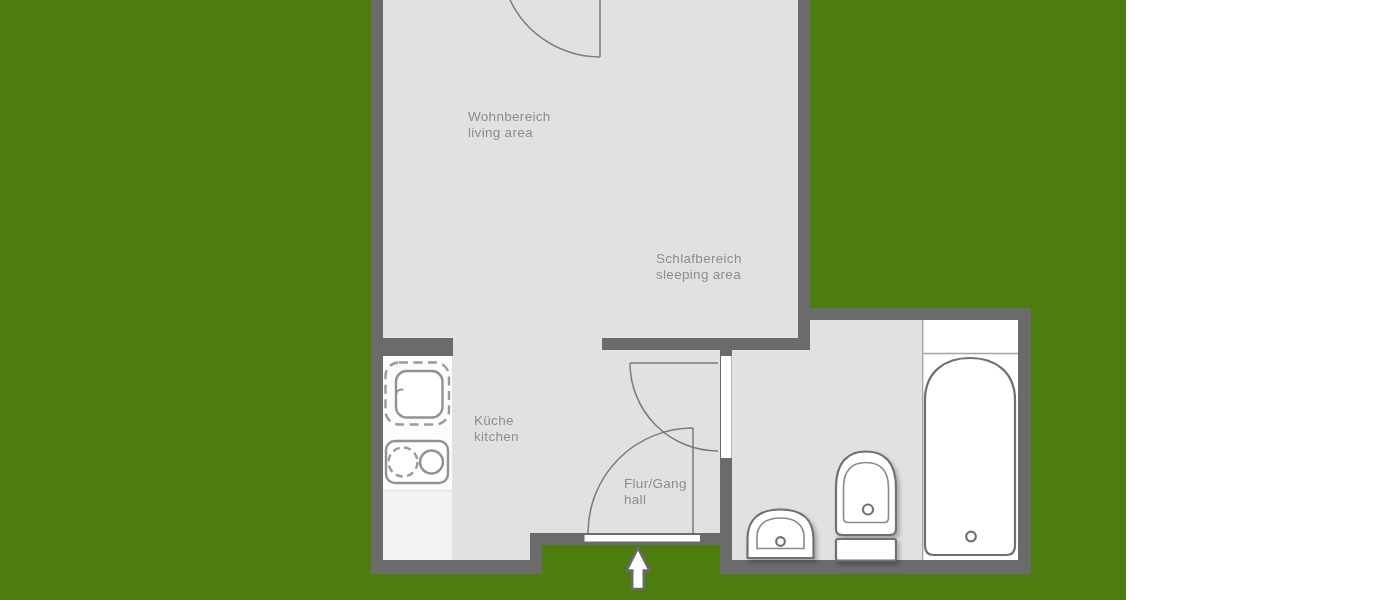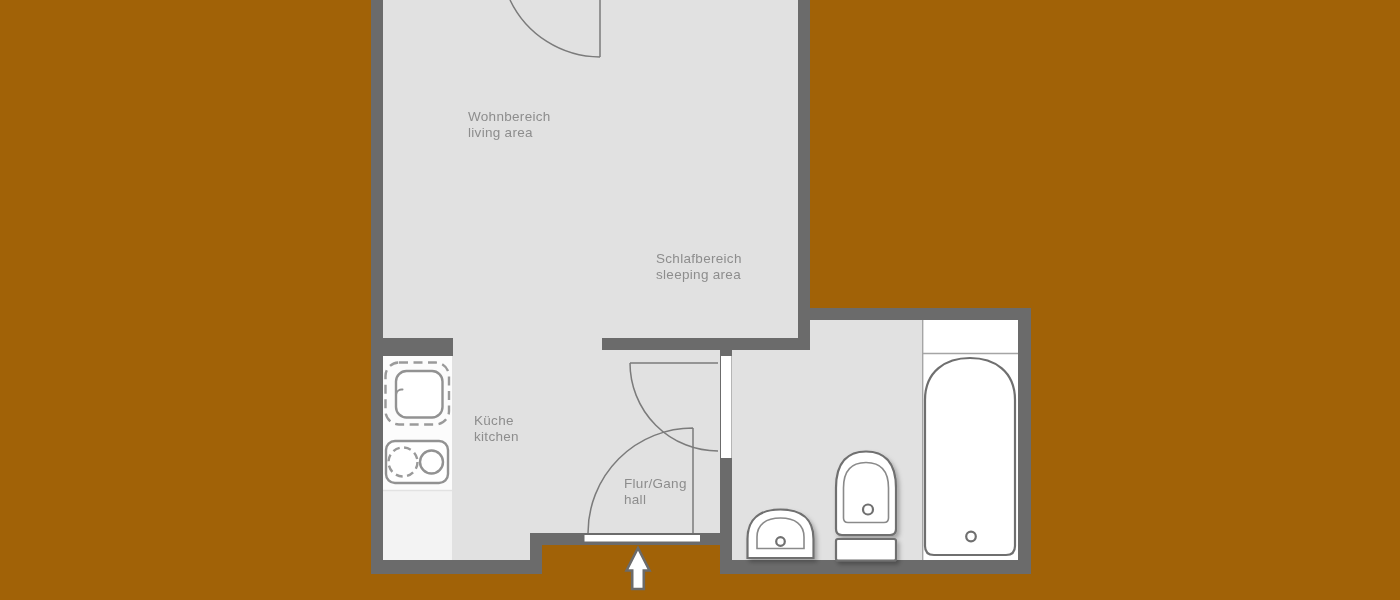--- a/index.html
+++ b/index.html
@@ -1,16 +1,16 @@
 <!DOCTYPE html>
 <html style="--wall: #6b6b6b; --floor: #e1e1e1; --outline: #6f6f6f; --thinline: #8a8a8a; --doorline: #7b7b7b; --text: #8d8d8d; --counter: #fcfcfc; --counterlower: #f3f3f3;"><head>
 <meta charset="utf-8">
 <style>
   html,body{margin:0;padding:0;background:#ffffff;}
-  .stage{width:1400px;height:600px;position:relative;background:#a16207;overflow:hidden;}
+  .stage{width:1126px;height:600px;position:relative;background:#4d7c0f;overflow:hidden;}
   svg{display:block;}
   .wall{fill:var(--wall,#6b6b6b);}
   .floor{fill:var(--floor,#e1e1e1);}
   .fixture{fill:#ffffff;stroke:var(--outline,#6f6f6f);stroke-width:2.2;}
   .inner-line{fill:none;stroke:var(--thinline,#8a8a8a);stroke-width:1.6;}
   .door-line{fill:none;stroke:var(--doorline,#7b7b7b);stroke-width:1.5;}
   .platform-line{fill:none;stroke:#a5a5a5;stroke-width:1.4;}
   .appliance{fill:#ffffff;stroke:#929292;stroke-width:2.4;}
   .appliance-dashed{fill:none;stroke:#9a9a9a;stroke-width:2.4;stroke-dasharray:9 5.5;}
   .burner-dashed{fill:none;stroke:#9a9a9a;stroke-width:2.4;stroke-dasharray:7 4.5;}

